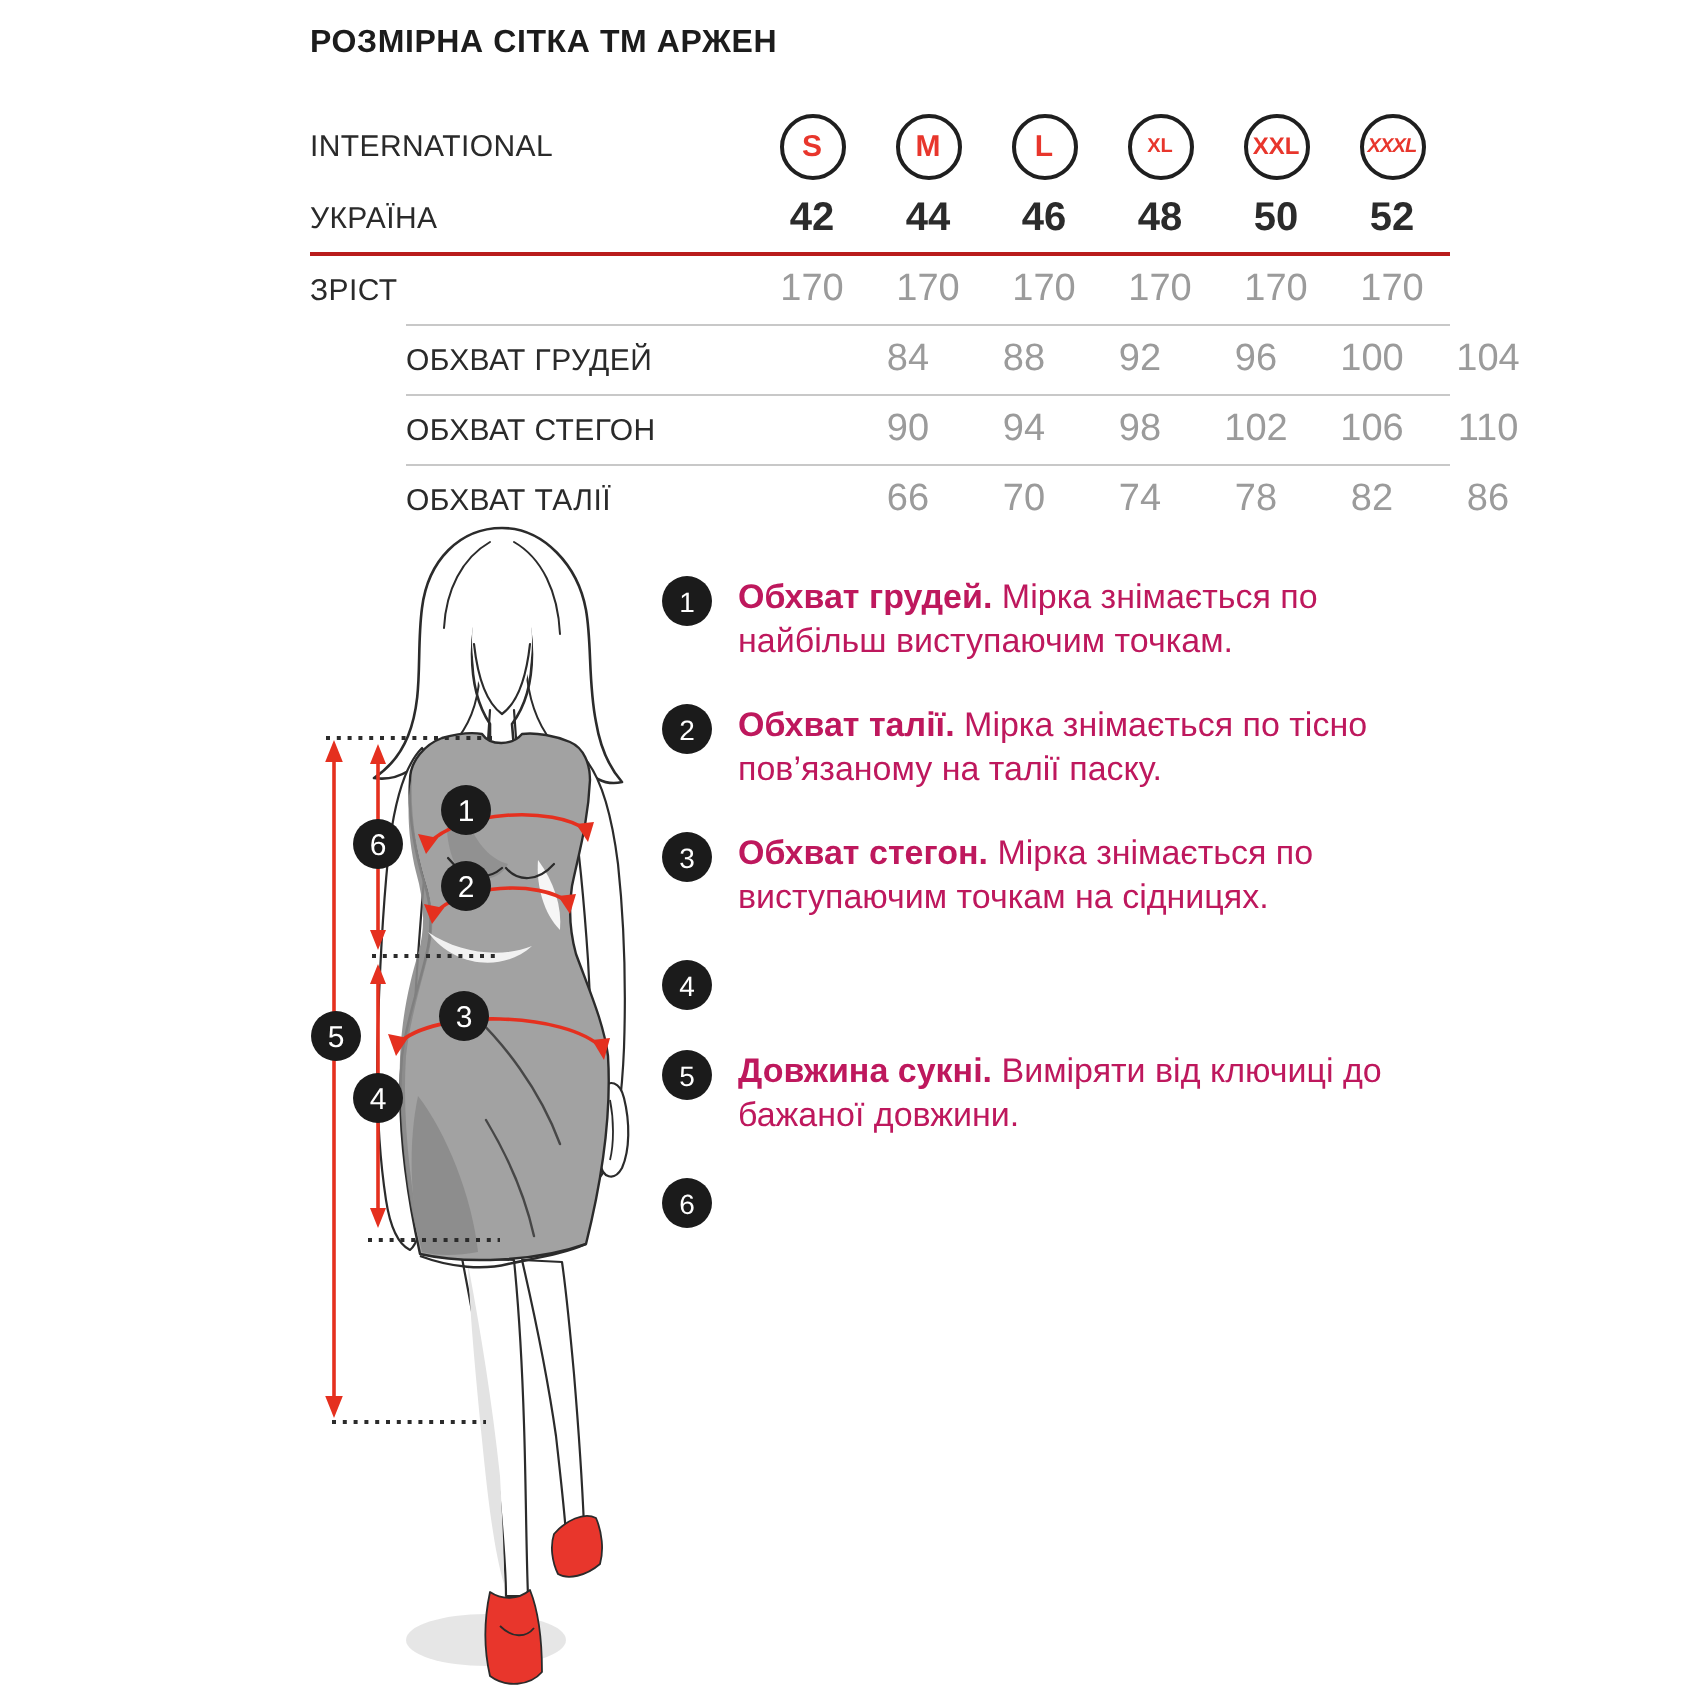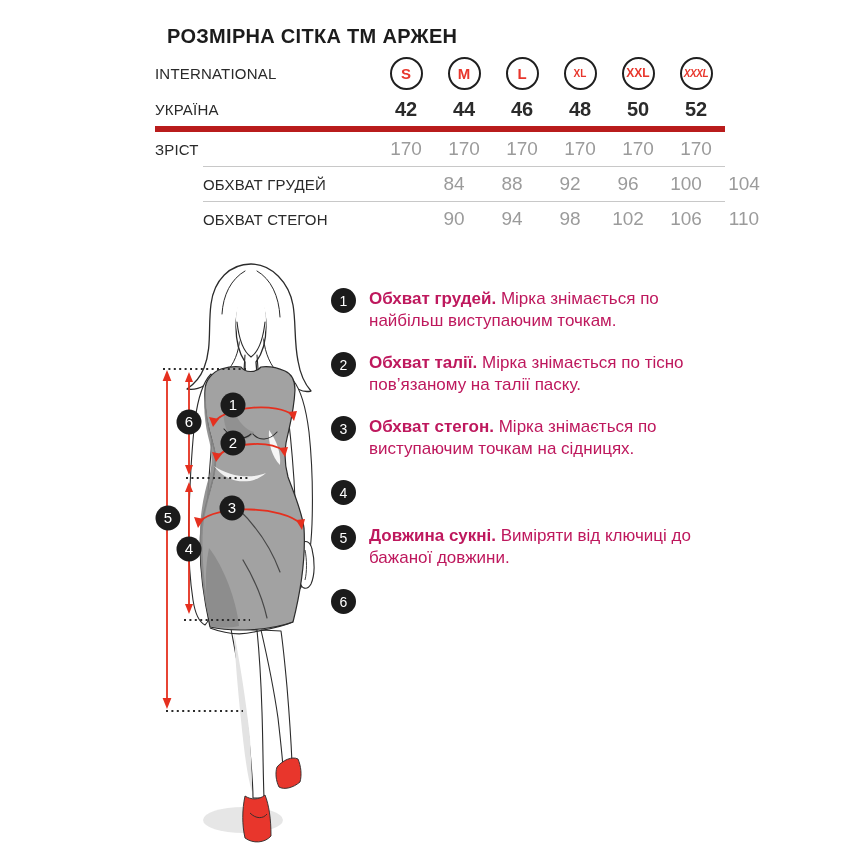--- a/index.html
+++ b/index.html
@@ -2,29 +2,29 @@
 <html><head>
 <meta charset="utf-8">
 <style>
   html,body{margin:0;padding:0;background:#fff;}
   .page{
     position:relative;width:850px;height:850px;background:#ffffff;overflow:hidden;
     font-family:"Liberation Sans",sans-serif;color:#1d1d1d;
   }
   
   .title{
-    position:absolute;left:155px;top:13px;margin:12px;
-    font-size:20px;font-weight:700;letter-spacing:.3px;color:#1c1c1c;
+    position:absolute;left:155px;top:13px;margin:0;
+    font-size:16px;font-weight:700;letter-spacing:.3px;color:#1c1c1c;
   }
   
   .size-table{position:absolute;left:155px;top:54px;width:570px;}
   .trow{display:grid;grid-template-columns:222px repeat(6,58px);align-items:center;}
   .trow-intl{height:38px;}
   .trow-ua{height:34px;}
-  .tbody{border-top:6px solid #b91c1c;}
+  .tbody{border-top:2px solid #b91c1c;}
   .mrow{height:34px;}
   .mrow + .mrow{border-top:1px solid #c8c8c8;margin-left:48px;}
   .tlabel{font-size:15px;color:#2a2a2a;letter-spacing:.2px;}
   .tcell{justify-self:center;text-align:center;}
   .ua-val{font-size:20px;font-weight:700;color:#2b2b2b;}
   .m-val{font-size:19px;color:#9b9b9b;}
   .size-circle{
     display:flex;align-items:center;justify-content:center;
     width:29px;height:29px;border:2px solid #1f1f1f;border-radius:50%;
     color:#e8362c;font-weight:700;font-size:15px;white-space:nowrap;overflow:visible;
@@ -118,20 +118,29 @@
         <div class="tcell m-val">104</div>
       </div>
       <div class="trow mrow">
         <div class="tlabel">ОБХВАТ СТЕГОН</div>
         <div class="tcell m-val">90</div>
         <div class="tcell m-val">94</div>
         <div class="tcell m-val">98</div>
         <div class="tcell m-val">102</div>
         <div class="tcell m-val">106</div>
         <div class="tcell m-val">110</div>
+      </div>
+      <div class="trow mrow">
+        <div class="tlabel">ОБХВАТ ТАЛІЇ</div>
+        <div class="tcell m-val">66</div>
+        <div class="tcell m-val">70</div>
+        <div class="tcell m-val">74</div>
+        <div class="tcell m-val">78</div>
+        <div class="tcell m-val">82</div>
+        <div class="tcell m-val">86</div>
       </div>
     </div>
   </div>
 
   <svg class="figure" viewBox="145 260 195 590" xmlns="http://www.w3.org/2000/svg">
 
     <ellipse cx="243" cy="820" rx="40" ry="13" fill="#dedede" opacity="0.75"></ellipse>
 
     <g stroke="#2b2b2b" stroke-linejoin="round" stroke-linecap="round">
       <path d="M 251 264 C 230 264 214 280 211 304 C 208 327 212 348 204 368 C 200 378 193 385 187 389 C 200 391 210 383 216 373 C 220 381 227 382 231 375 C 233 385 239 390 245 386 L 245 362 C 239 353 236 341 236 327 C 236 308 242 295 251 291 C 260 295 266 308 266 327 C 266 342 262 354 256 362 L 258 386 C 263 391 269 387 272 379 C 277 387 285 387 289 379 C 294 389 303 393 311 391 C 304 383 300 373 298 361 C 294 341 296 322 293 305 C 289 283 272 264 251 264 Z" fill="#ffffff" stroke-width="1.3"></path>

